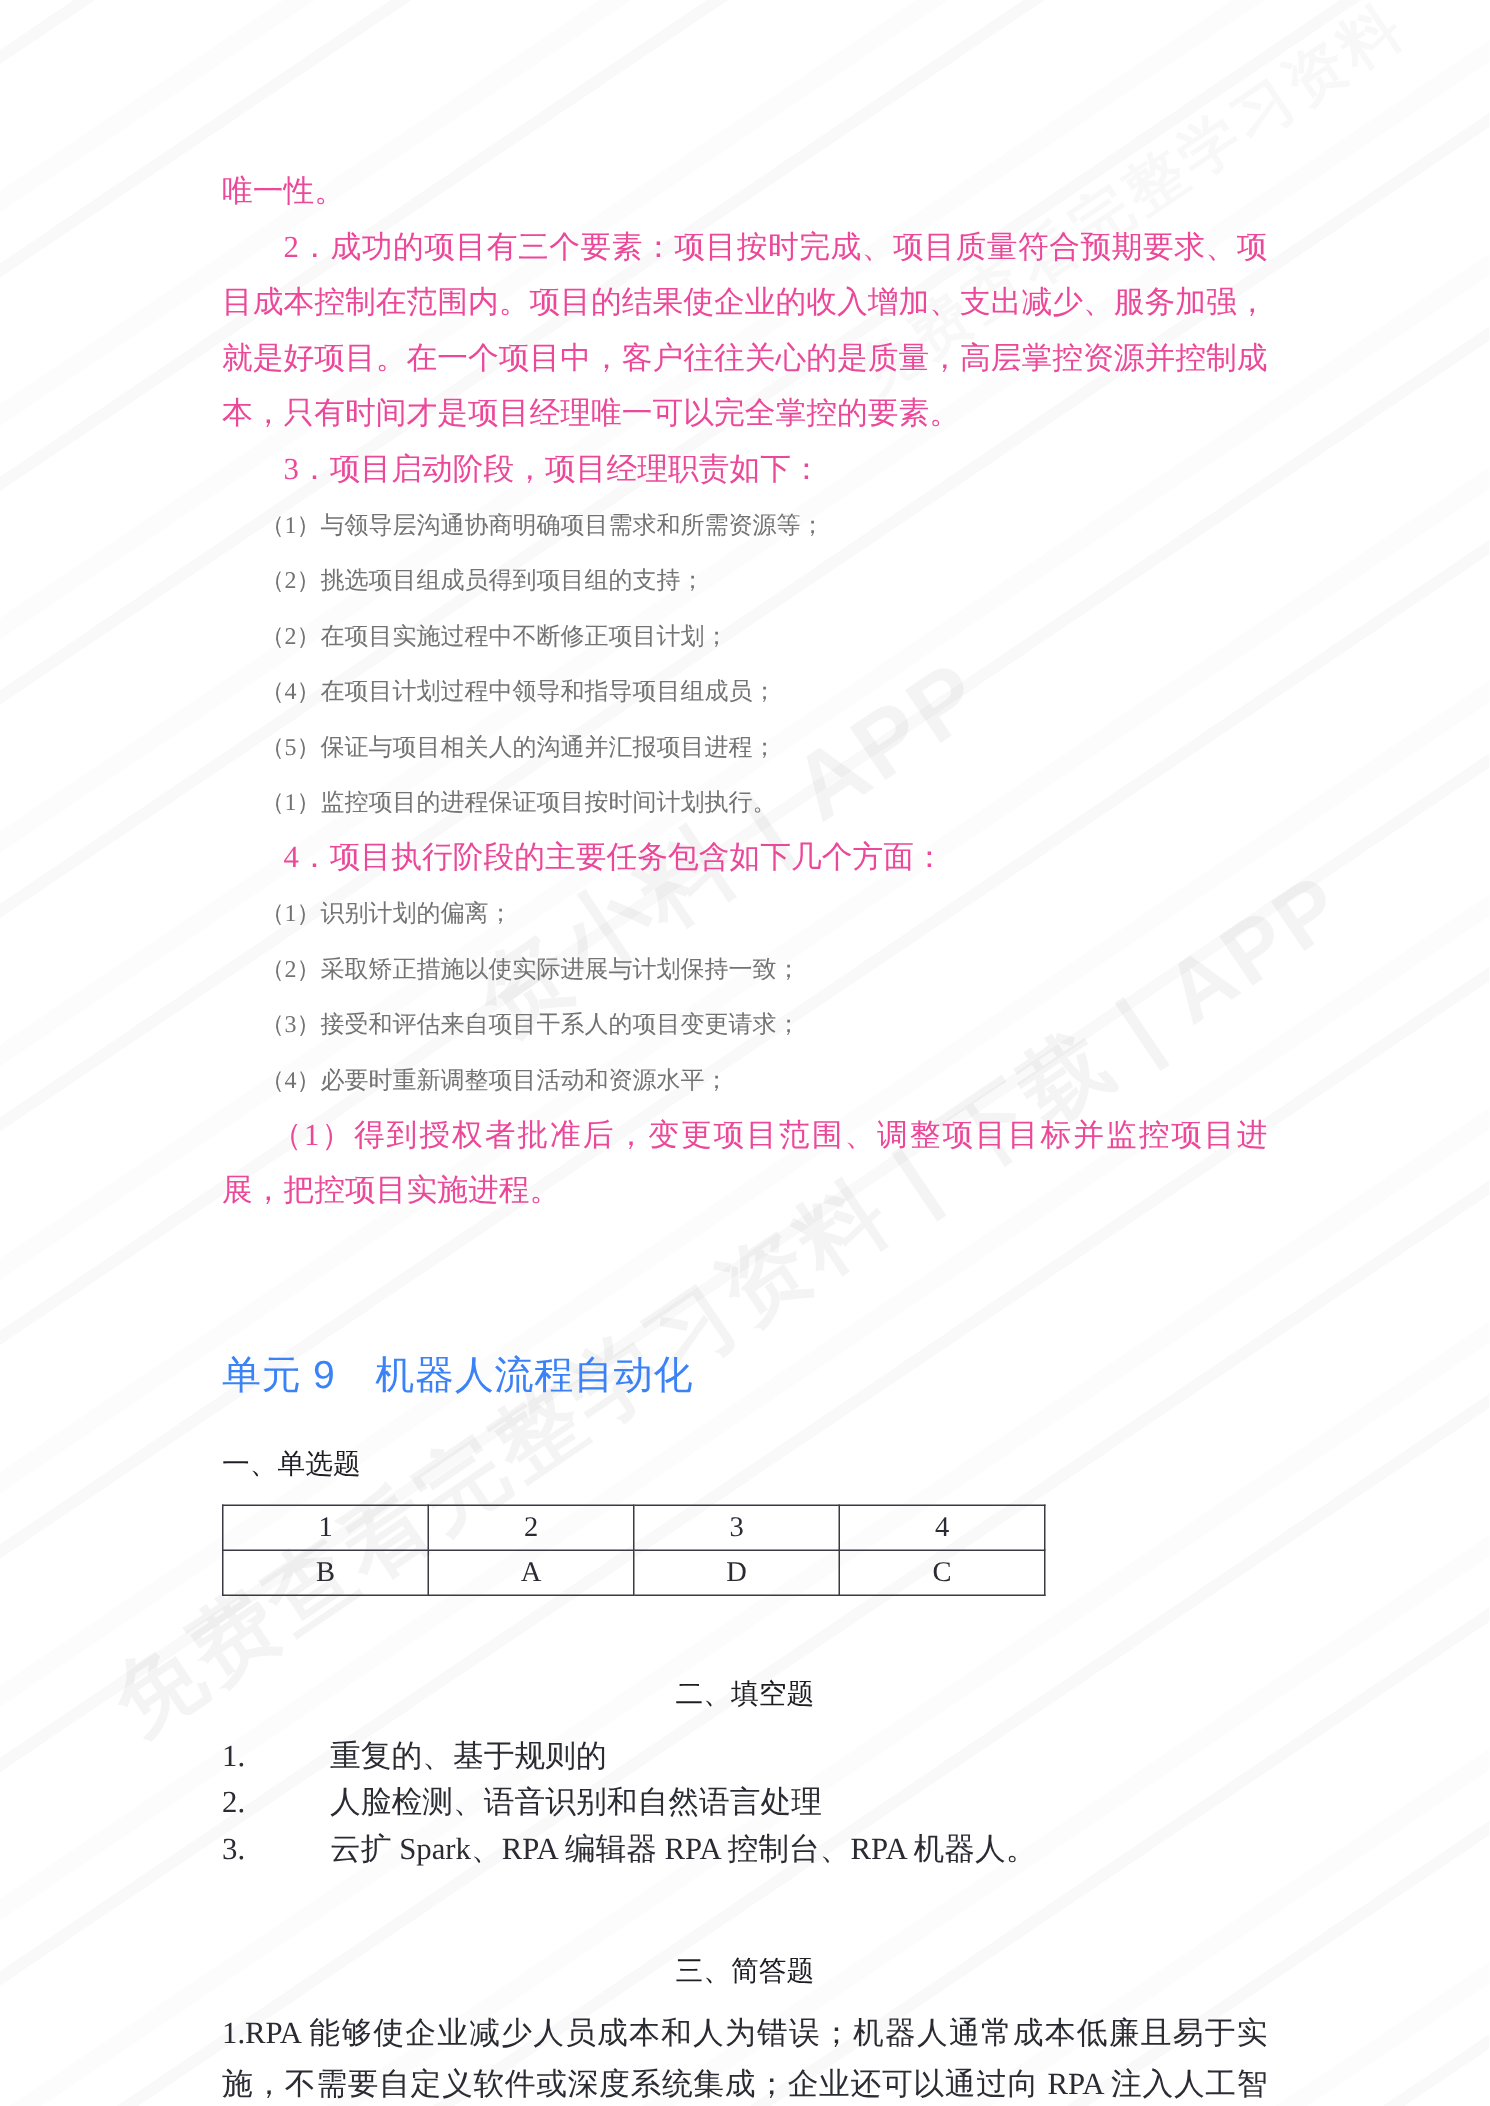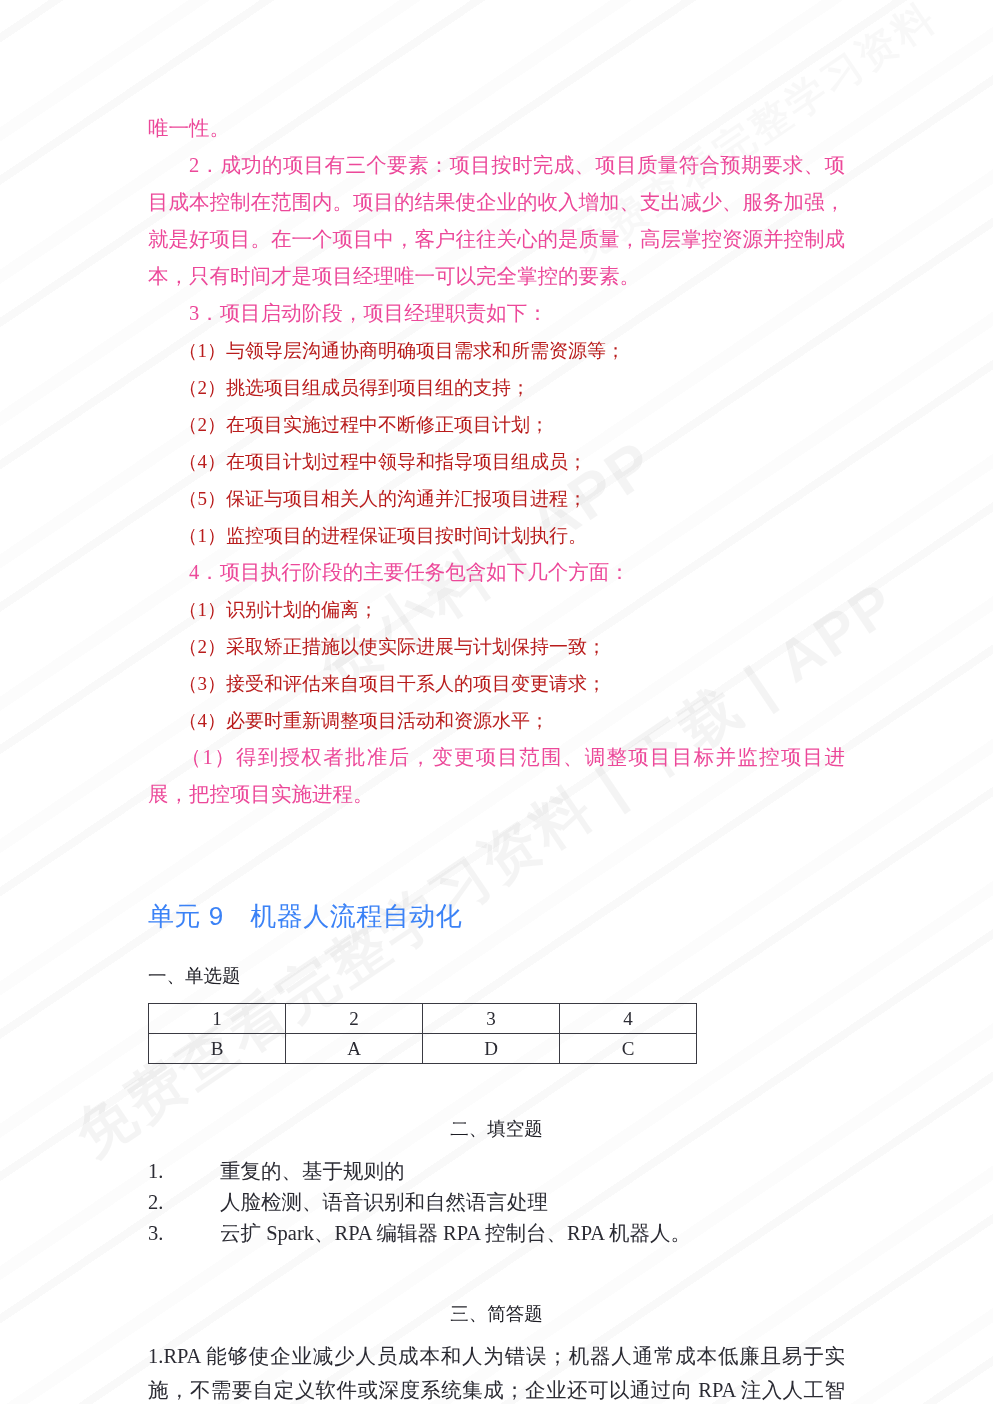--- a/index.html
+++ b/index.html
@@ -90,24 +90,24 @@
     text-align: justify;
     text-justify: inter-ideograph;
     color: #ec4899;
   }
   p.indent2 { text-indent: 2em; }
 
   .para-block { margin: 0 0 0 0; }
 
   .sub-item {
     margin: 0;
-    font-size: 19px;
+    font-size: 16px;
     line-height: 37px;
     text-indent: 1.6em;
-    color: #b91c1c;
+    color: #737373;
   }
   .sub-item.wrap {
     text-indent: 1.6em;
     text-align: justify;
   }
 
   
   h1.unit-title {
     font-family: "Liberation Sans", "DejaVu Sans", sans-serif;
     font-weight: 400;

